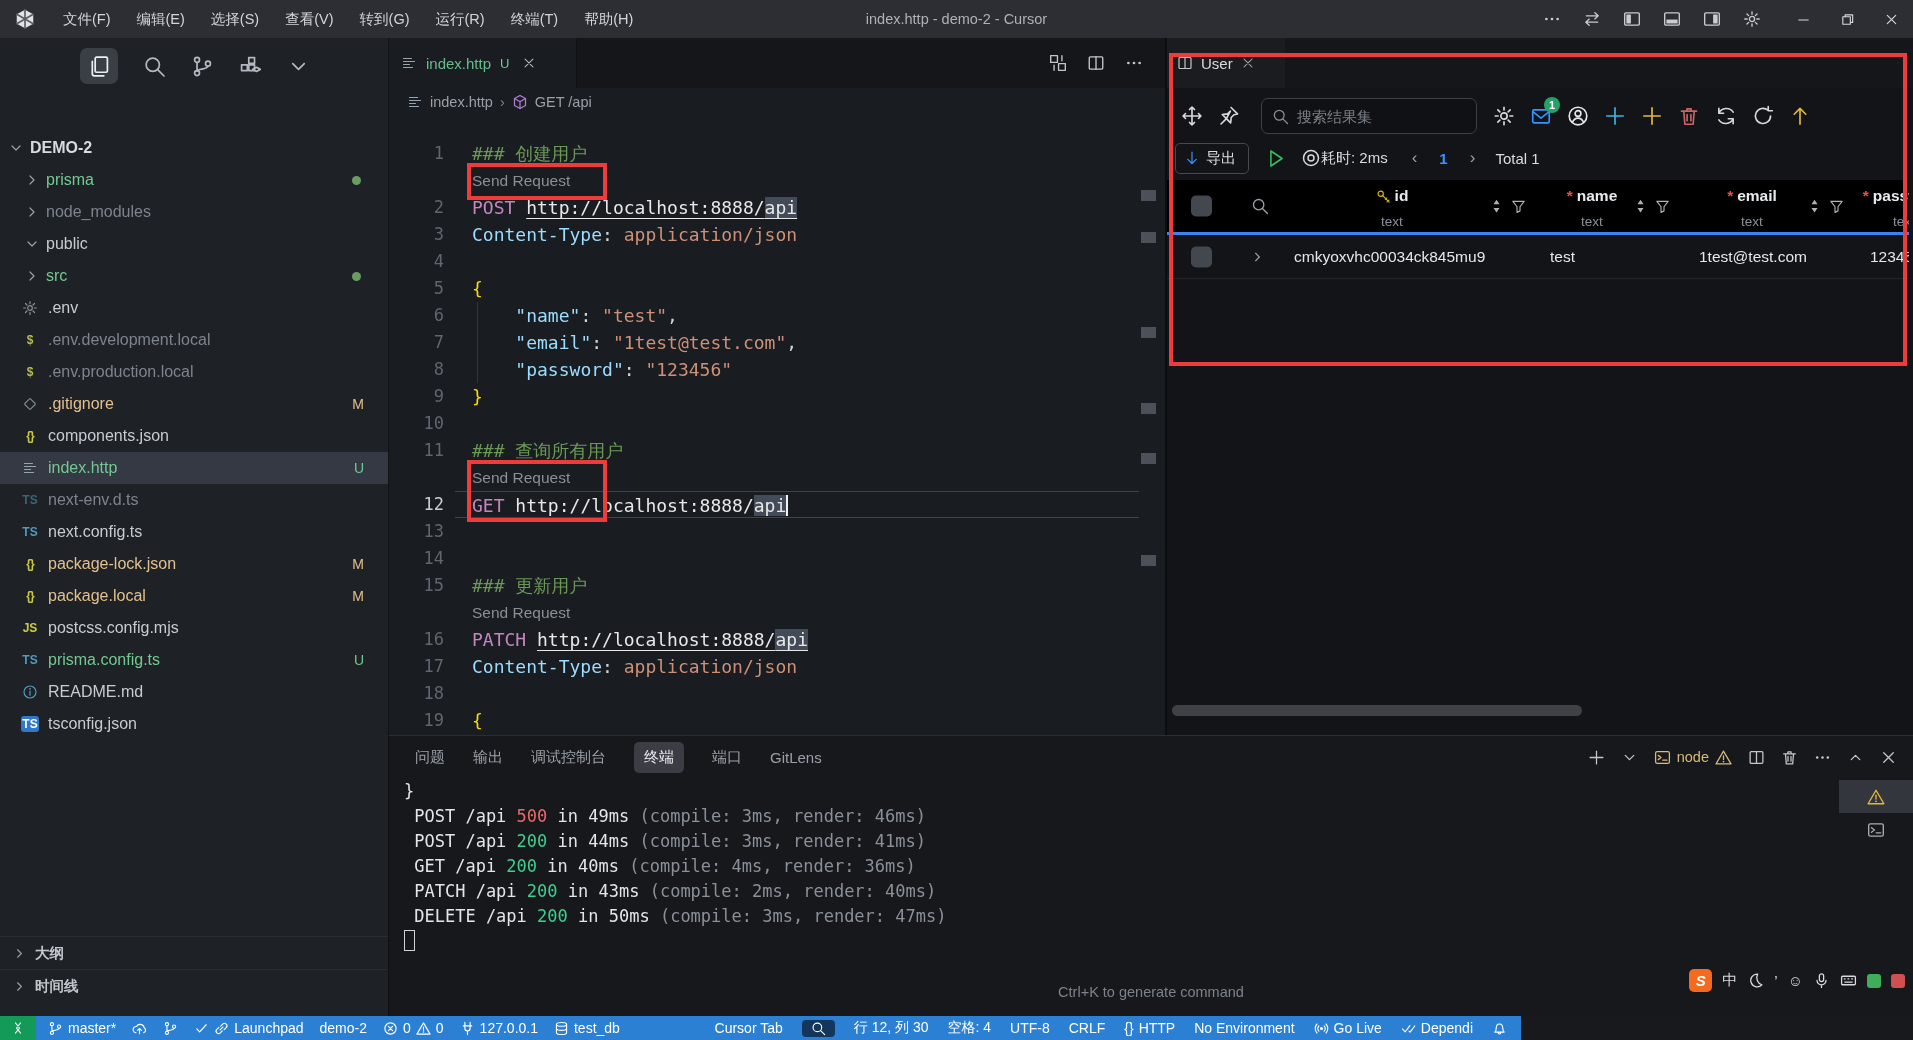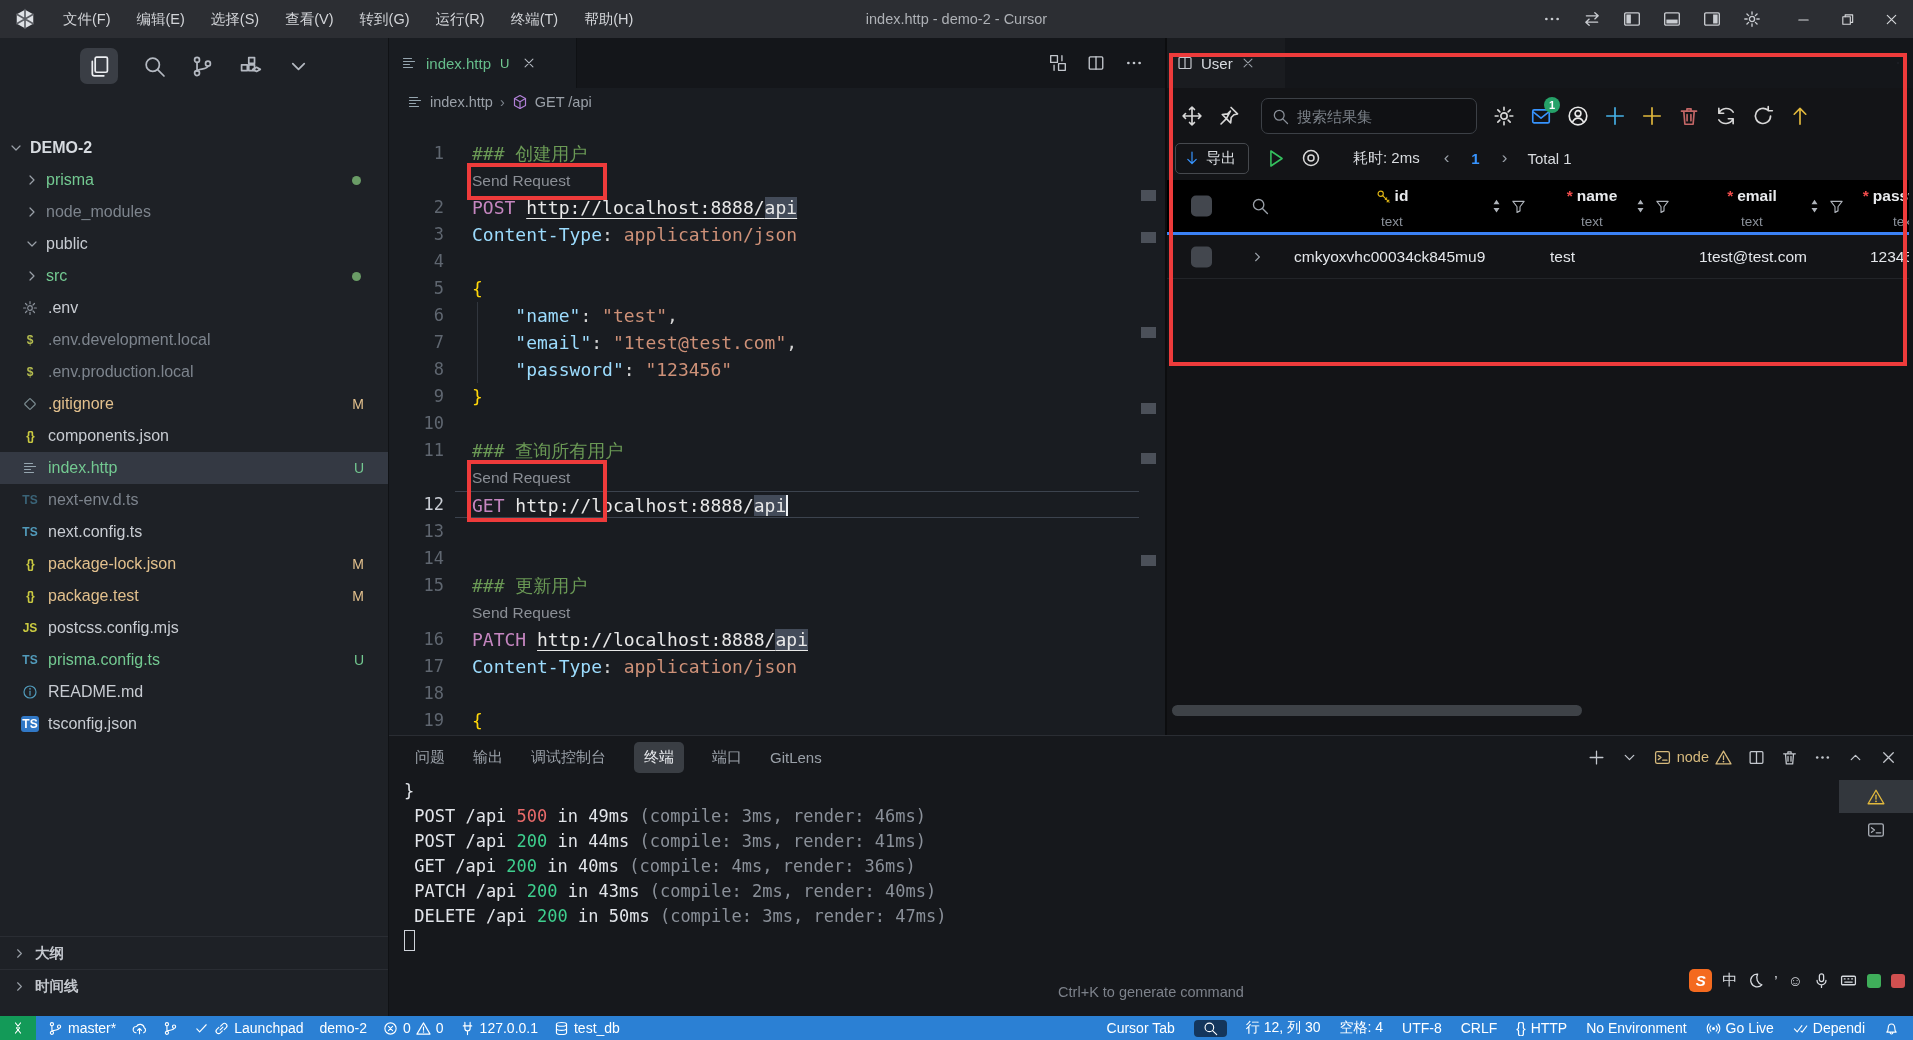--- a/index.html
+++ b/index.html
@@ -96,21 +96,21 @@
 #rsearch{width:216px;height:36px;margin:0 16px 0 6px;background:#101114;border:1px solid #3c4046;border-radius:7px;display:flex;align-items:center;padding:0 10px;gap:8px}
 #rsearch .ic{width:17px;height:17px;color:#8a9099}
 #rsearch input{background:transparent;border:none;outline:none;color:#d4d7dc;font-size:15px;width:150px;font-family:"Liberation Sans",sans-serif}
 #rsearch input::placeholder{color:#7a8088}
 .mbadge{position:absolute;top:-8px;right:-8px;min-width:16px;height:16px;border-radius:8px;background:#26a269;color:#fff;font-size:11px;display:flex;align-items:center;justify-content:center;padding:0 4px;font-weight:bold}
 #rtb2{position:absolute;top:104px;left:8px;height:32px;display:flex;align-items:center;font-size:15px;color:#d9dce0}
 #export-btn{display:flex;align-items:center;gap:6px;border:1px solid #46494e;border-radius:5px;height:31px;padding:0 12px 0 8px}
 #export-btn .ic{width:16px;height:16px;color:#3794ff}
 #rtb2 .play{color:#35c05e;width:21px;height:21px;margin-left:16px}
 #rtb2 .eye{color:#d8d8d8;width:20px;height:20px;margin-left:15px}
-#elapsed{margin-left:32px}
+#elapsed{margin-left:0}
 .pg-arrow{color:#9aa0a8;margin-left:24px;font-size:17px}
 #pg-num{color:#3794ff;font-weight:bold;margin-left:22px}
 .pg-arrow2{color:#9aa0a8;margin-left:22px;font-size:17px}
 #total{margin-left:20px}
 #thead{position:absolute;top:142px;left:0;width:742px;height:55px;background:#000000;border-bottom:3px solid #3b82f6;overflow:hidden}
 #trow{position:absolute;top:197px;left:0;width:742px;height:44px;border-bottom:1px solid #222428;overflow:hidden}
 .cbx{position:absolute;left:24px;top:50%;transform:translateY(-50%);width:21px;height:21px;border-radius:5px;background:#43474e}
 .hmag{position:absolute;left:84px;top:50%;transform:translateY(-50%);width:18px;height:18px;color:#9aa0a8}
 .hcol{position:absolute;top:7px;width:86px;text-align:center}
 .hcol .l1{font-size:15.5px;font-weight:bold;color:#e8eaed;white-space:nowrap;display:flex;align-items:center;justify-content:center;gap:4px}
@@ -142,21 +142,21 @@
 #tstrip .warn{color:#e2b93d}
 #tstrip .ic{width:18px;height:18px}
 #hint{position:absolute;bottom:16px;left:0;right:0;text-align:center;font-size:14.5px;color:#7d828b}
 #ime{position:absolute;right:8px;bottom:24px;display:flex;align-items:center;gap:10px}
 #ime .sbadge{width:23px;height:23px;background:#f46a1f;color:#fff;border-radius:5px;display:flex;align-items:center;justify-content:center;font-weight:bold;font-style:italic;font-size:15px}
 #ime .g{color:#d8dbe0;font-size:15px}
 #ime .ic{width:17px;height:17px;color:#d8dbe0}
 #ime .sq{width:14px;height:14px;border-radius:3px}
 
 
-#statusbar{position:absolute;left:0;bottom:0;width:1913px;height:24px;background:var(--blue);display:flex;align-items:center;color:#fff;font-size:14px;z-index:30}
+#statusbar{position:absolute;left:0;bottom:0;width:1521px;height:24px;background:var(--blue);display:flex;align-items:center;color:#fff;font-size:14px;z-index:30}
 #sb-remote{width:36px;height:24px;background:var(--green);display:flex;align-items:center;justify-content:center}
 #sb-left{display:flex;align-items:center;gap:16px;padding-left:12px}
 #sb-right{margin-left:auto;display:flex;align-items:center;gap:19px;padding-right:14px}
 .sb-item{display:flex;align-items:center;gap:5px;white-space:nowrap}
 .sb-item .ic{width:15px;height:15px}
 .sb-item.boxed{background:#14365c;border-radius:4px;padding:1px 9px}
 </style>
 </head>
 <body>
 
@@ -378,21 +378,21 @@
         <span class="ticon i-ts ficon">TS</span>
         <span class="lbl">next.config.ts</span>
       </div>
       <div class="trow file">
         <span class="ticon i-braces ficon">{}</span>
         <span class="lbl c-mod">package-lock.json</span>
         <span class="badge M">M</span>
       </div>
       <div class="trow file">
         <span class="ticon i-braces ficon">{}</span>
-        <span class="lbl c-mod">package.test</span>
+        <span class="lbl c-mod">package.local</span>
         <span class="badge M">M</span>
       </div>
       <div class="trow file">
         <span class="ticon i-js ficon">JS</span>
         <span class="lbl">postcss.config.mjs</span>
       </div>
       <div class="trow file">
         <span class="ticon i-ts ficon">TS</span>
         <span class="lbl c-green">prisma.config.ts</span>
         <span class="badge U">U</span>

